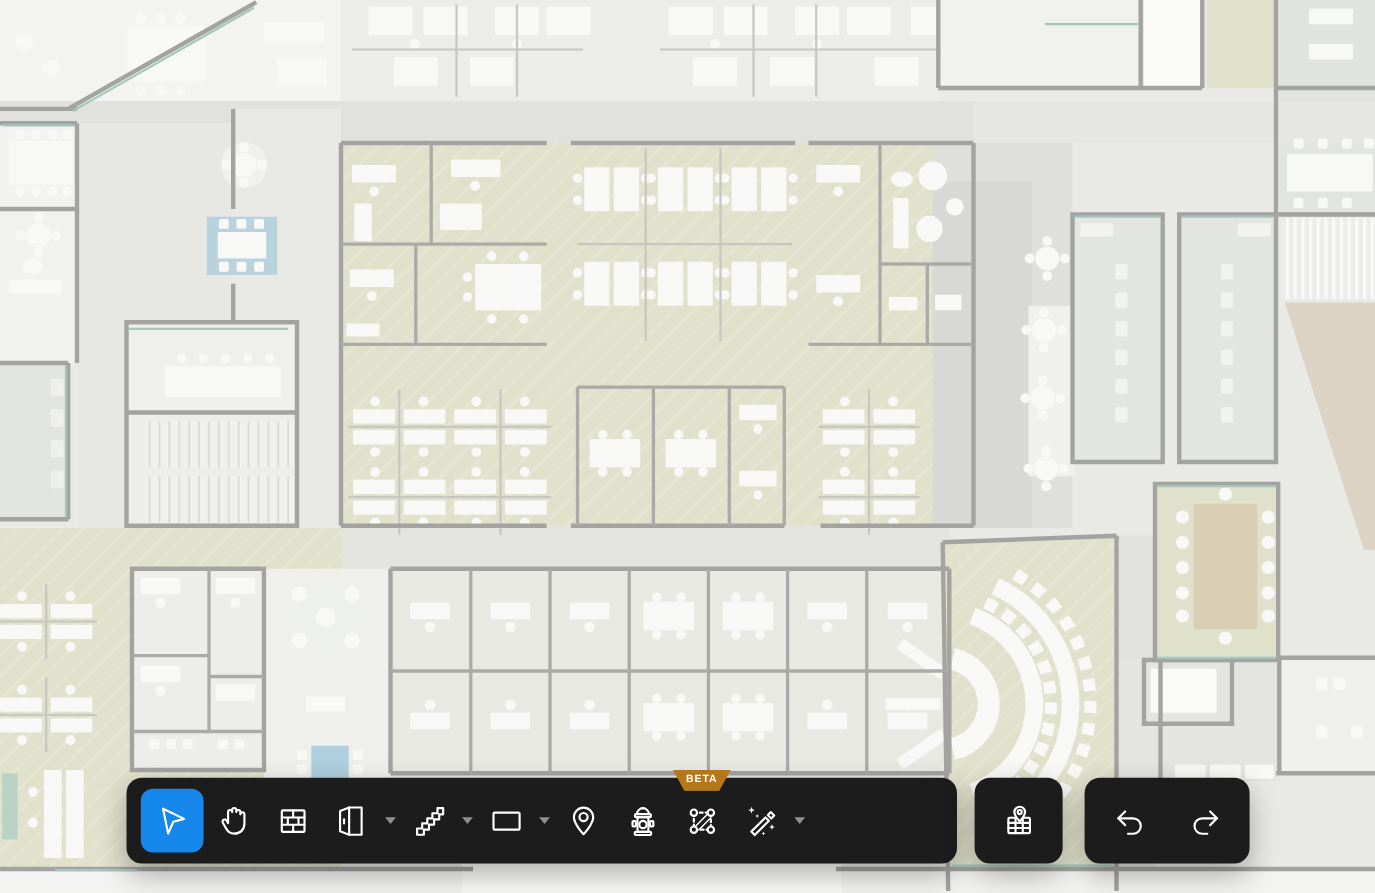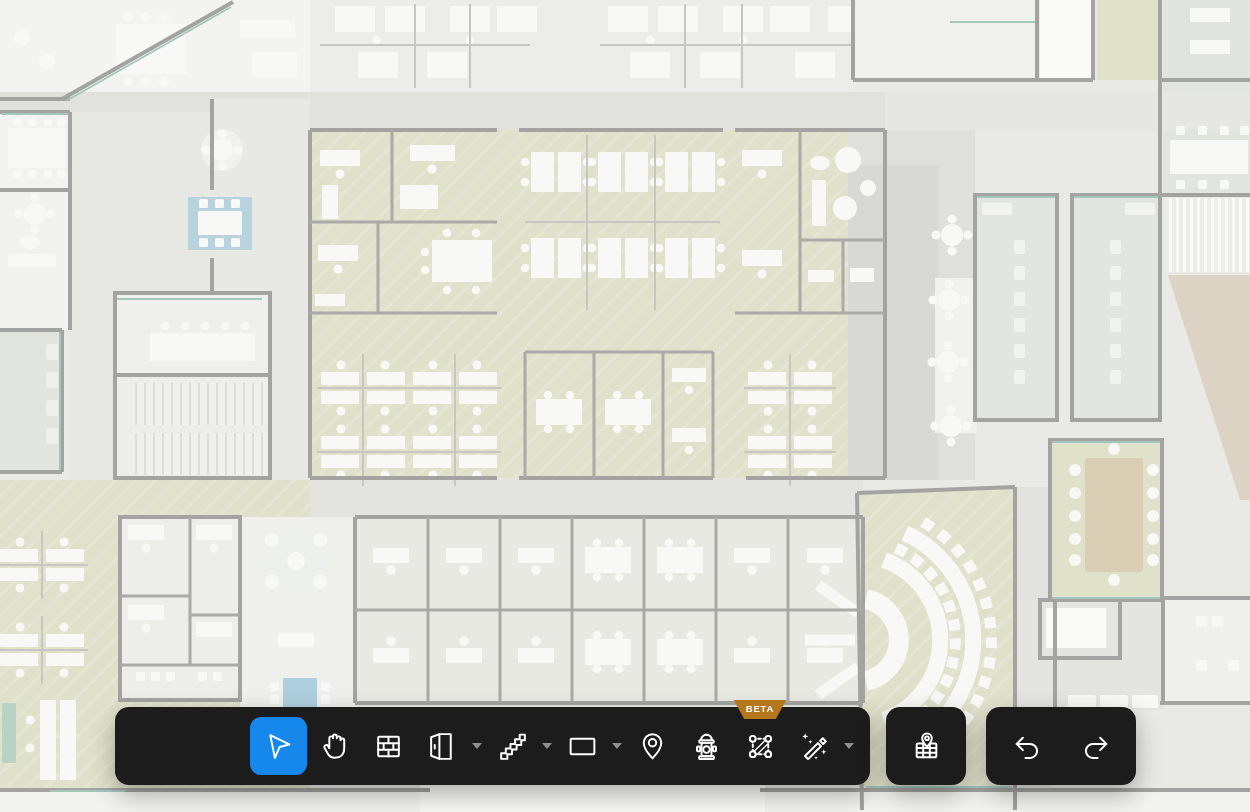--- a/index.html
+++ b/index.html
@@ -4,21 +4,21 @@
 <style>
   html,body{margin:0;padding:0;}
   body{width:1250px;height:812px;overflow:hidden;background:#e9e9e6;
        font-family:"Liberation Sans", sans-serif;}
   .stage{position:relative;width:1250px;height:812px;overflow:hidden;}
   .plan{position:absolute;left:0;top:0;}
 
   .toolbar{position:absolute;background:var(--toolbar-bg,#1c1c1c);border-radius:14px;
            display:flex;align-items:center;box-shadow:0 10px 26px rgba(0,0,0,.30);}
   .tb-main{left:115px;top:707px;width:755px;height:78px;padding:0 13px;
-           justify-content:flex-end;box-sizing:border-box;}
+           justify-content:flex-start;box-sizing:border-box;}
   .tb-map{left:886px;top:707px;width:80px;height:78px;justify-content:center;}
   .tb-hist{left:986px;top:707px;width:150px;height:78px;justify-content:space-evenly;}
 
   .tool{width:54px;height:54px;background:transparent;border:none;padding:0;margin:0;
         display:flex;align-items:center;justify-content:center;border-radius:11px;cursor:pointer;}
   .tool svg{width:33px;height:33px;display:block;}
   .tool.selected{background:var(--accent,#1688ec);width:57px;height:58px;}
   .tool-group{display:flex;align-items:center;}
   .tool-wrap{position:relative;display:flex;align-items:center;}
   .chev{width:16px;height:54px;border:none;background:transparent;padding:0;cursor:pointer;

